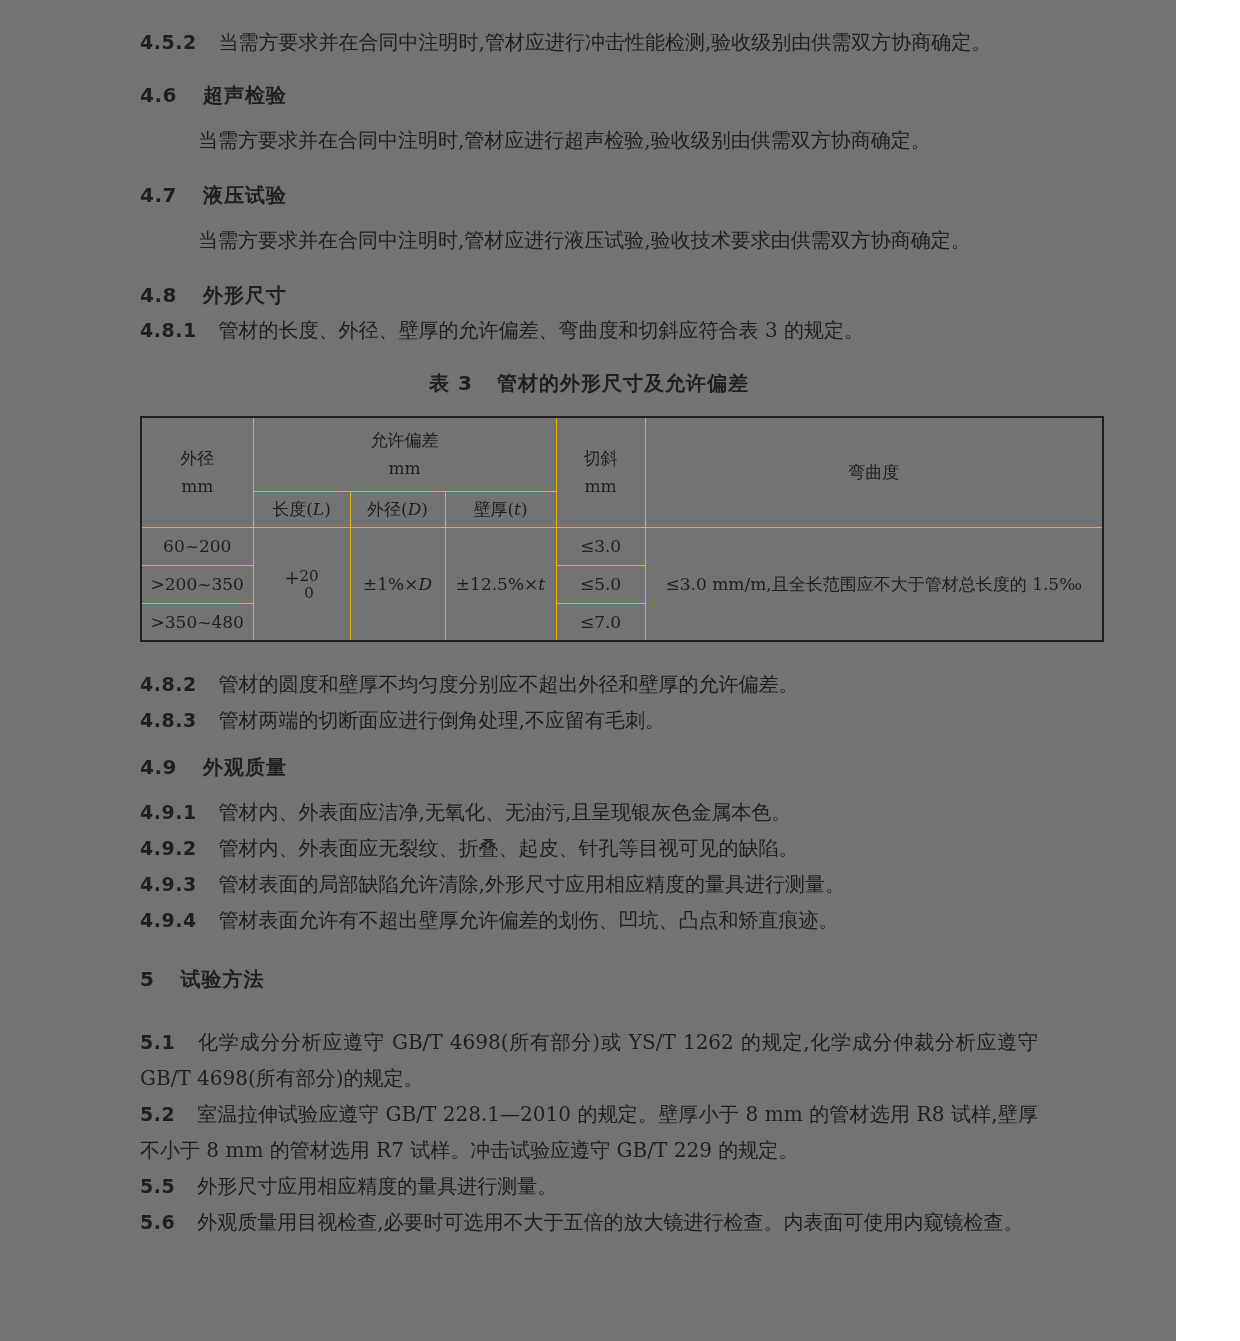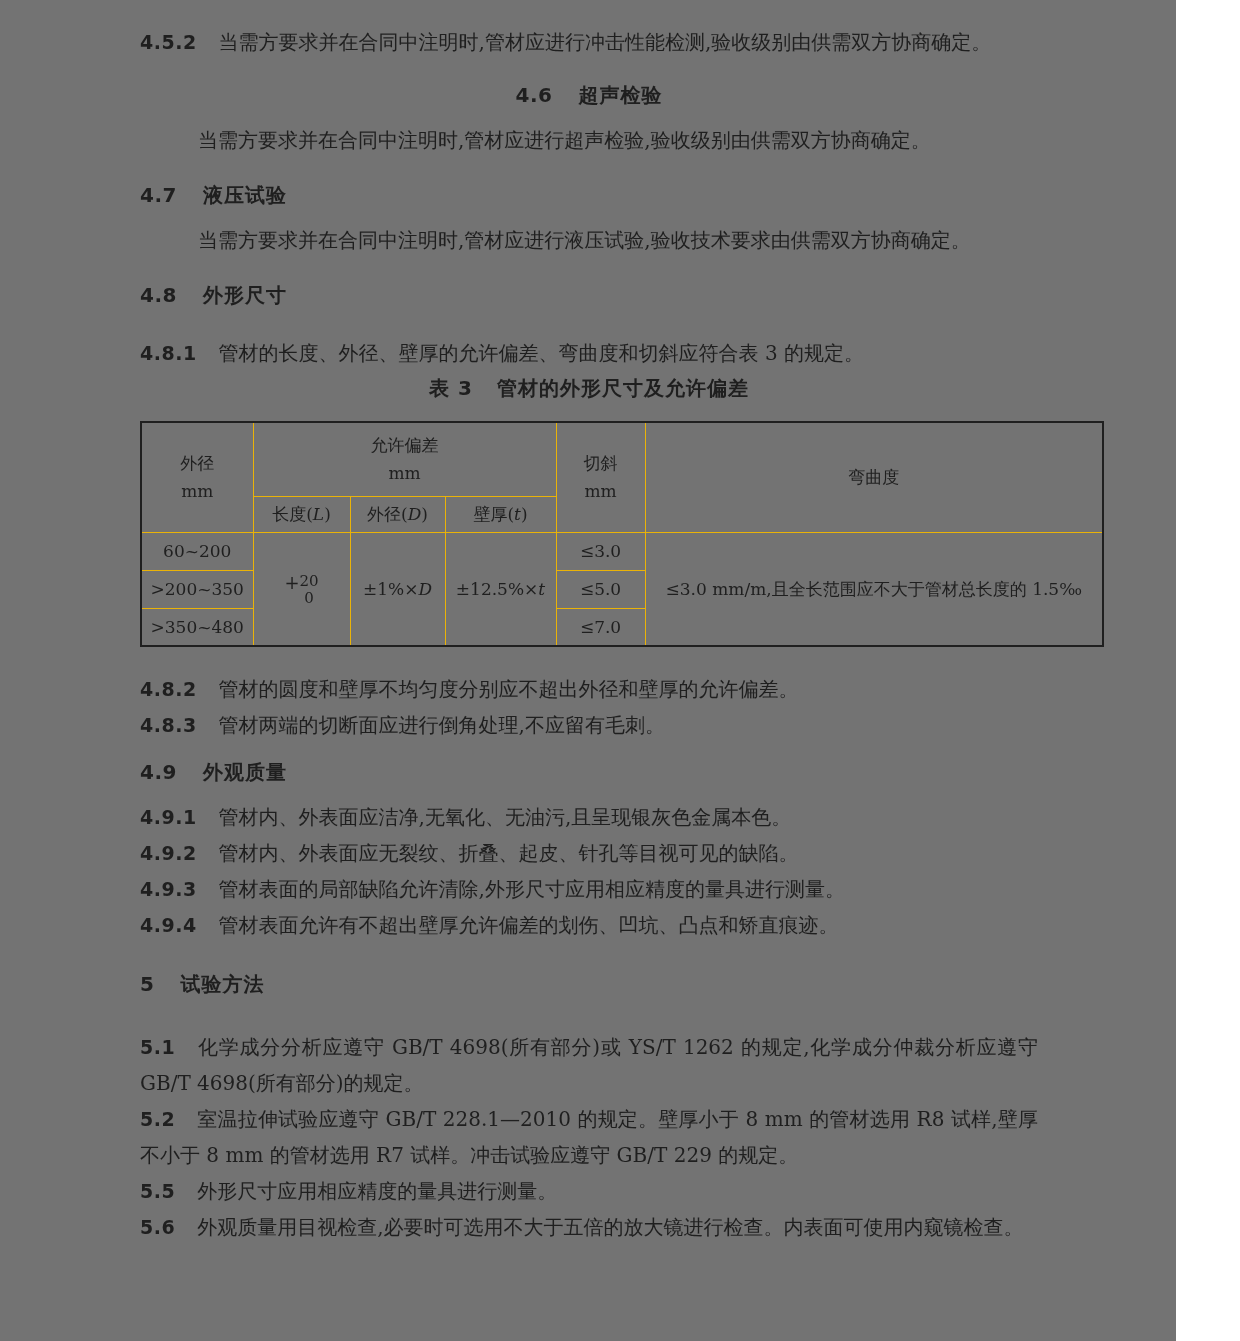--- a/index.html
+++ b/index.html
@@ -38,27 +38,27 @@
   .hd{
     margin:0;
     font-family:"DejaVu Sans","Liberation Sans",sans-serif;
     font-weight:bold;
     font-size:20px;
     line-height:26px;
     letter-spacing:1px;
   }
   .hd .num{margin-right:26px;letter-spacing:0.5px;}
   
-  .mt-h46{margin-top:22px;text-align:center;}
+  .mt-h46{margin-top:22px;}
   .mt-p46{margin-top:14px;}
   .mt-h47{margin-top:24px;}
   .mt-p47{margin-top:14px;}
   .mt-h48{margin-top:24px;}
-  .mt-c481{margin-top:27px;}
-  .mt-cap{margin-top:4px;}
+  .mt-c481{margin-top:4px;}
+  .mt-cap{margin-top:22px;}
   .mt-tbl{margin-top:20px;}
   .mt-c482{margin-top:24px;}
   .mt-h49{margin-top:16px;}
   .mt-c491{margin-top:14px;}
   .mt-h5{margin-top:28px;}
   .mt-c51{margin-top:32px;}
   
   .tbl-caption{
     display:flex;
     justify-content:center;

